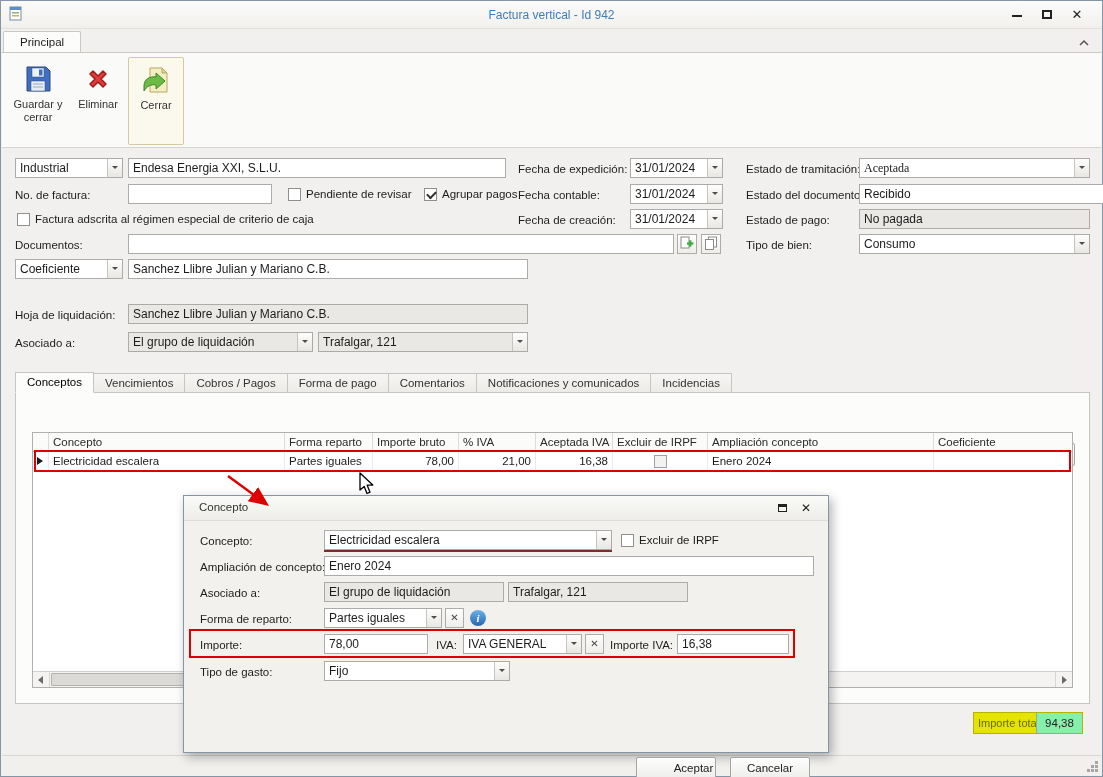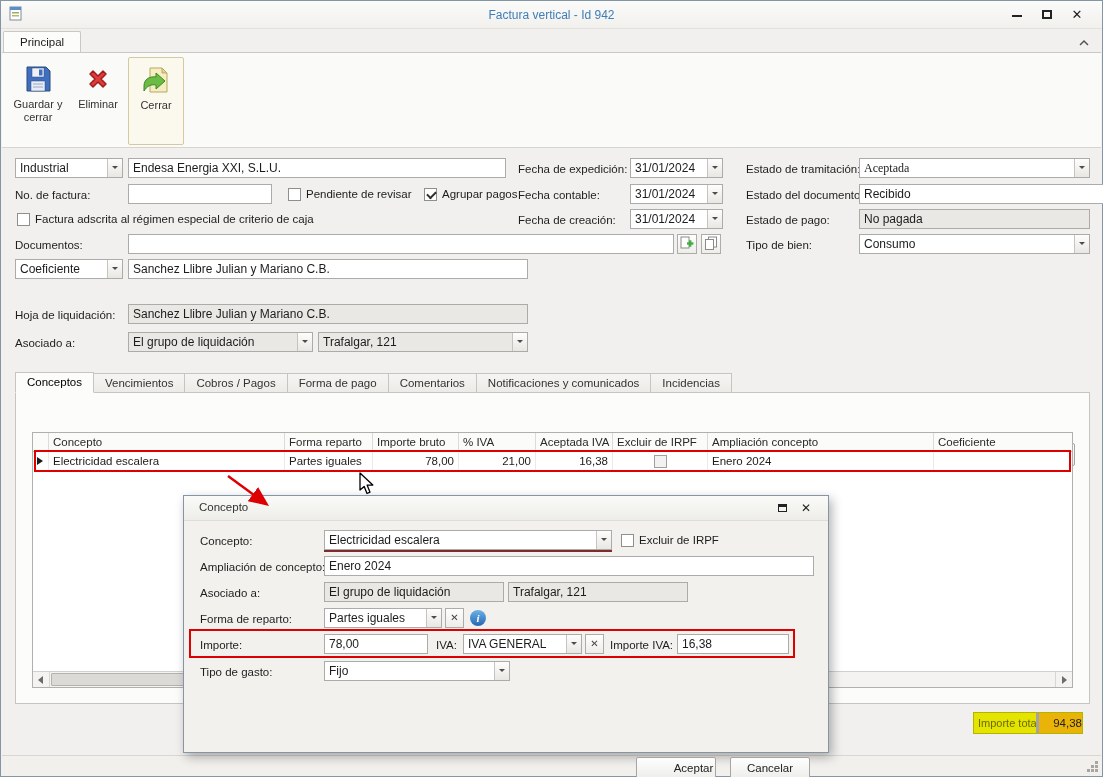--- a/index.html
+++ b/index.html
@@ -74,21 +74,21 @@
   .dlg-btn.rest { right:36px; } .dlg-btn.cls { right:12px; font-size:12px; }
   .glyph-rest { display:inline-block; width:9px; height:8px; border:1.5px solid #222; border-top-width:3px; margin-top:4px; }
   .focus-line { position:absolute; height:2px; background:#7c2e2e; }
   .red-box { position:absolute; border:2px solid #dd0000; pointer-events:none; }
   .info-icon { position:absolute; width:16px; height:16px; border-radius:50%; background:linear-gradient(#6cb2e8,#2567b2); color:#fff; text-align:center; line-height:16px; font-size:11px; font-family:"Liberation Serif", serif; font-style:italic; font-weight:bold; }
   .xbtn { position:absolute; width:19px; height:20px; background:linear-gradient(#fefefe,#efedea); border:1px solid #aeaca8; text-align:center; line-height:18px; font-size:10px; color:#444; }
 
   
   .total { position:absolute; left:972px; top:711px; width:110px; height:22px; background:#e4e400; border:1px solid #b3b300; display:flex; z-index:6; }
   .total-lbl { flex:1; font-size:11px; color:#6b6b00; line-height:20px; padding-left:4px; white-space:nowrap; overflow:hidden; }
-  .total-val { width:46px; background:#eab308; border-left:3px solid #a3a3a3; font-size:11.5px; color:#222; line-height:20px; text-align:right; }
+  .total-val { width:46px; background:#86efac; border-left:1px solid #a3a3a3; font-size:11.5px; color:#222; line-height:20px; text-align:center; }
   .statusbar { position:absolute; left:1px; right:1px; bottom:1px; height:20px; background:#f1f0ed; border-top:1px solid #d8d6d2; }
   .grip { position:absolute; right:3px; bottom:3px; width:13px; height:13px; }
   .grip::before { content:""; position:absolute; right:0; bottom:0; width:3px; height:3px; background:#a8a6a2; box-shadow:-4px 0 #a8a6a2, -8px 0 #a8a6a2, 0 -4px #a8a6a2, -4px -4px #a8a6a2, 0 -8px #a8a6a2; }
 
   .annot-arrow { position:absolute; left:220px; top:468px; z-index:200; pointer-events:none; }
   .cursor { position:absolute; left:357px; top:471px; z-index:300; pointer-events:none; }
 </style>
 </head>
 <body>
 

